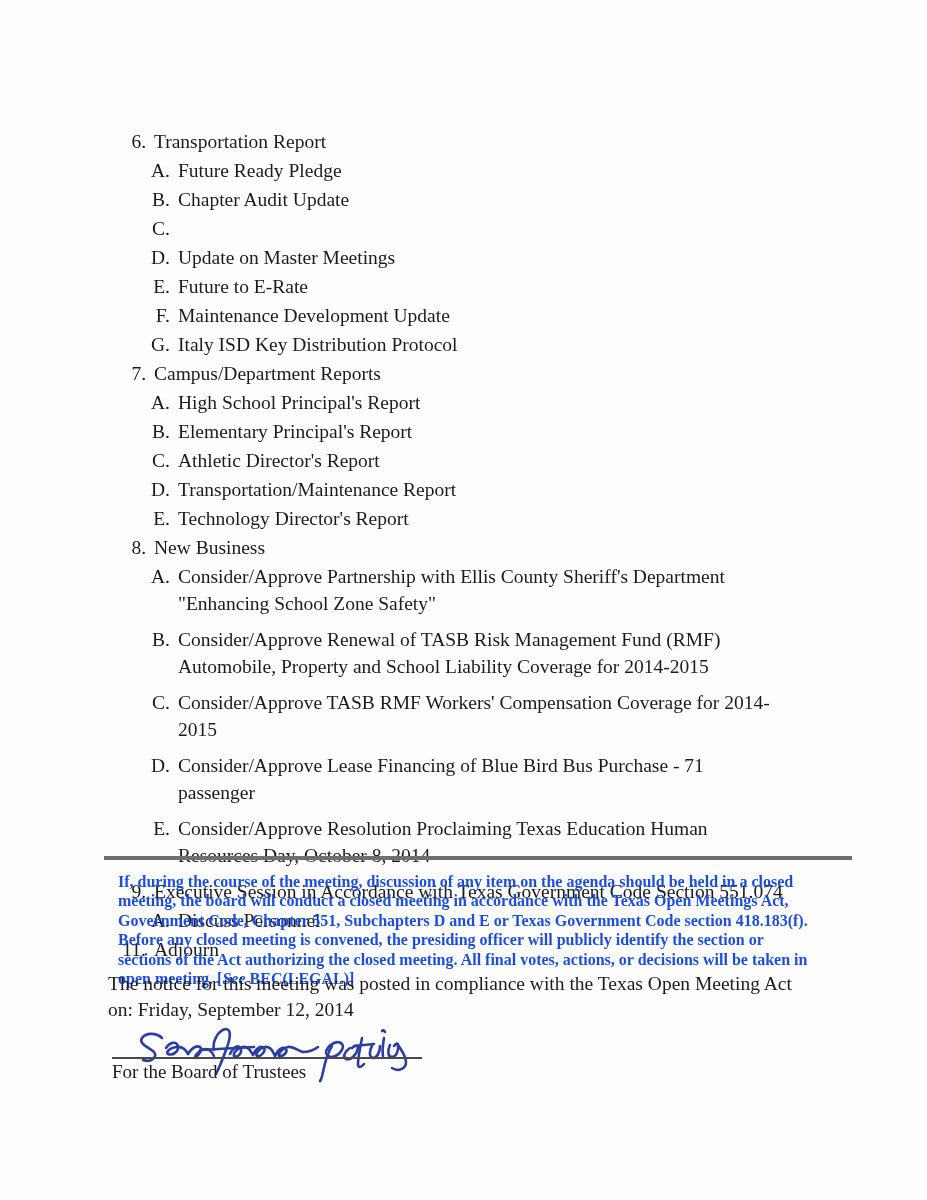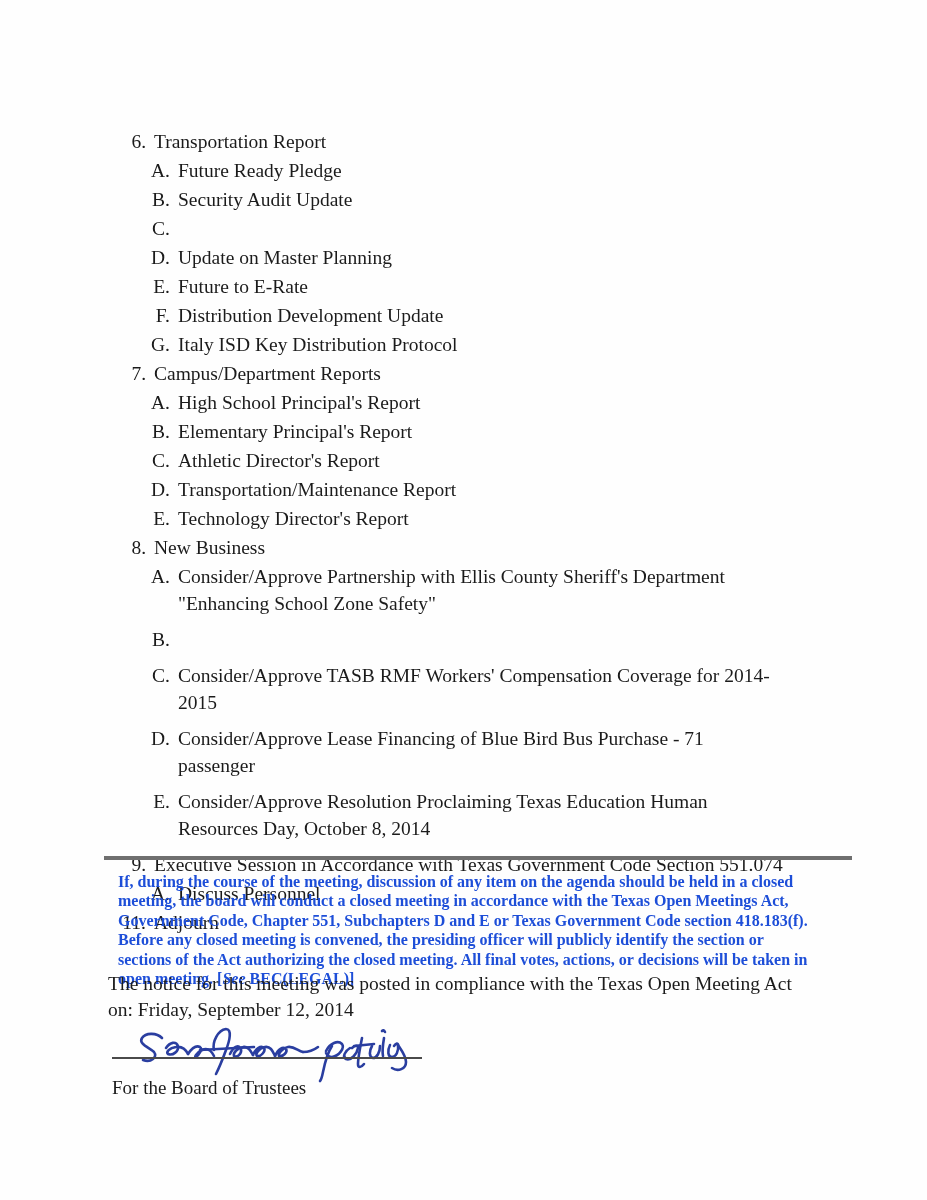--- a/index.html
+++ b/index.html
@@ -130,21 +130,21 @@
     position: absolute;
     left: 0;
     top: 27px;
     width: 310px;
     height: 2px;
     background: #4a4a4a;
   }
   .sig-label {
     position: absolute;
     left: 0;
-    top: 46px;
+    top: 30px;
     font-size: 19px;
     line-height: 24px;
     white-space: nowrap;
   }
 </style>
 </head>
 <body>
 
 <div class="page">
 
@@ -155,36 +155,36 @@
         <span class="num-marker">6.</span>
         <span class="num-text">Transportation Report</span>
       </div>
       <div class="sub-list">
         <div class="sub-item">
           <span class="sub-marker">A.</span>
           <span class="sub-text">Future Ready Pledge</span>
         </div>
         <div class="sub-item">
           <span class="sub-marker">B.</span>
-          <span class="sub-text">Security Audit Update</span>
+          <span class="sub-text">Chapter Audit Update</span>
         </div>
         <div class="sub-item">
           <span class="sub-marker">C.</span>
         </div>
         <div class="sub-item">
           <span class="sub-marker">D.</span>
-          <span class="sub-text">Update on Master Planning</span>
+          <span class="sub-text">Update on Master Meetings</span>
         </div>
         <div class="sub-item">
           <span class="sub-marker">E.</span>
           <span class="sub-text">Future to E-Rate</span>
         </div>
         <div class="sub-item">
           <span class="sub-marker">F.</span>
-          <span class="sub-text">Distribution Development Update</span>
+          <span class="sub-text">Maintenance Development Update</span>
         </div>
         <div class="sub-item">
           <span class="sub-marker">G.</span>
           <span class="sub-text">Italy ISD Key Distribution Protocol</span>
         </div>
       </div>
     </div>
 
     <div>
       <div class="num-item">
@@ -220,20 +220,21 @@
         <span class="num-marker">8.</span>
         <span class="num-text">New Business</span>
       </div>
       <div class="sub-list spaced">
         <div class="sub-item">
           <span class="sub-marker">A.</span>
           <span class="sub-text">Consider/Approve Partnership with Ellis County Sheriff's Department "Enhancing School Zone Safety"</span>
         </div>
         <div class="sub-item">
           <span class="sub-marker">B.</span>
+          <span class="sub-text">Consider/Approve Renewal of TASB Risk Management Fund (RMF) Automobile, Property and School Liability Coverage for 2014-2015</span>
         </div>
         <div class="sub-item">
           <span class="sub-marker">C.</span>
           <span class="sub-text">Consider/Approve TASB RMF Workers' Compensation Coverage for 2014-2015</span>
         </div>
         <div class="sub-item">
           <span class="sub-marker">D.</span>
           <span class="sub-text">Consider/Approve Lease Financing of Blue Bird Bus Purchase - 71 passenger</span>
         </div>
         <div class="sub-item">

